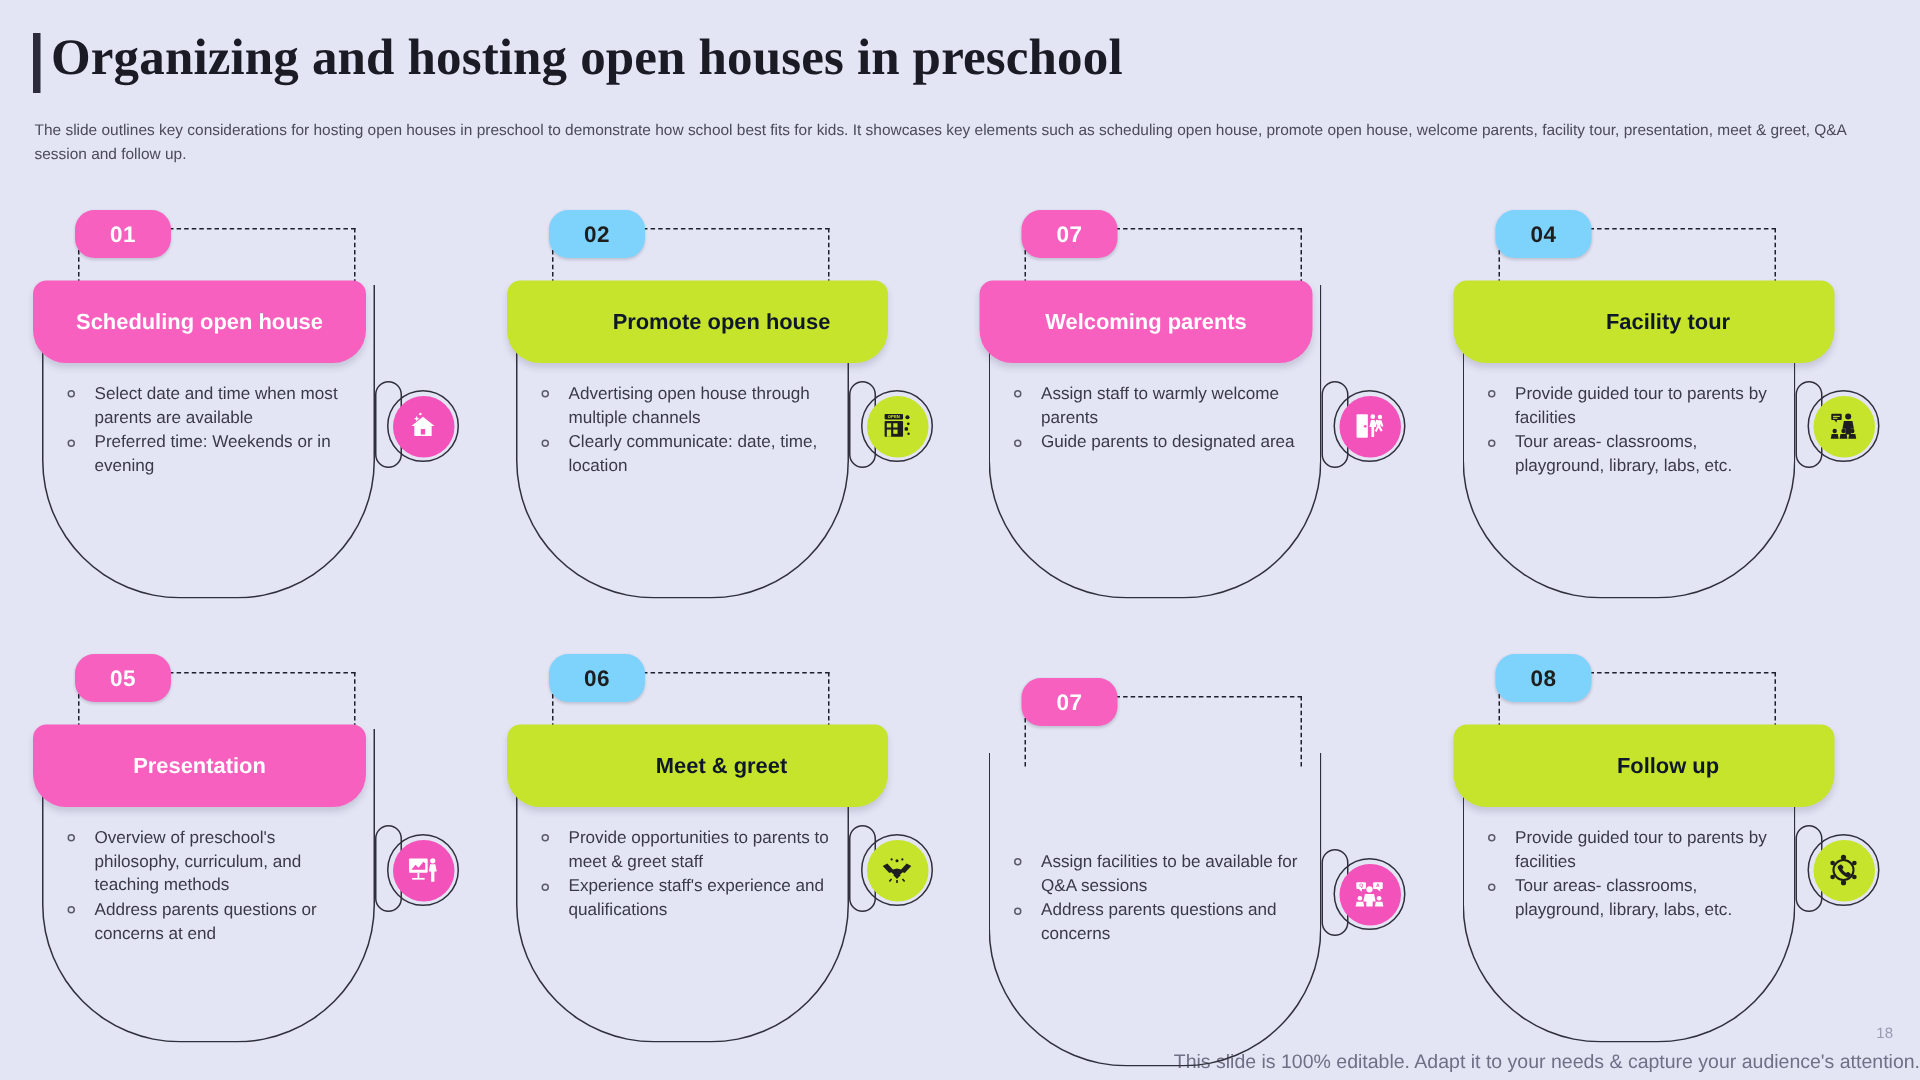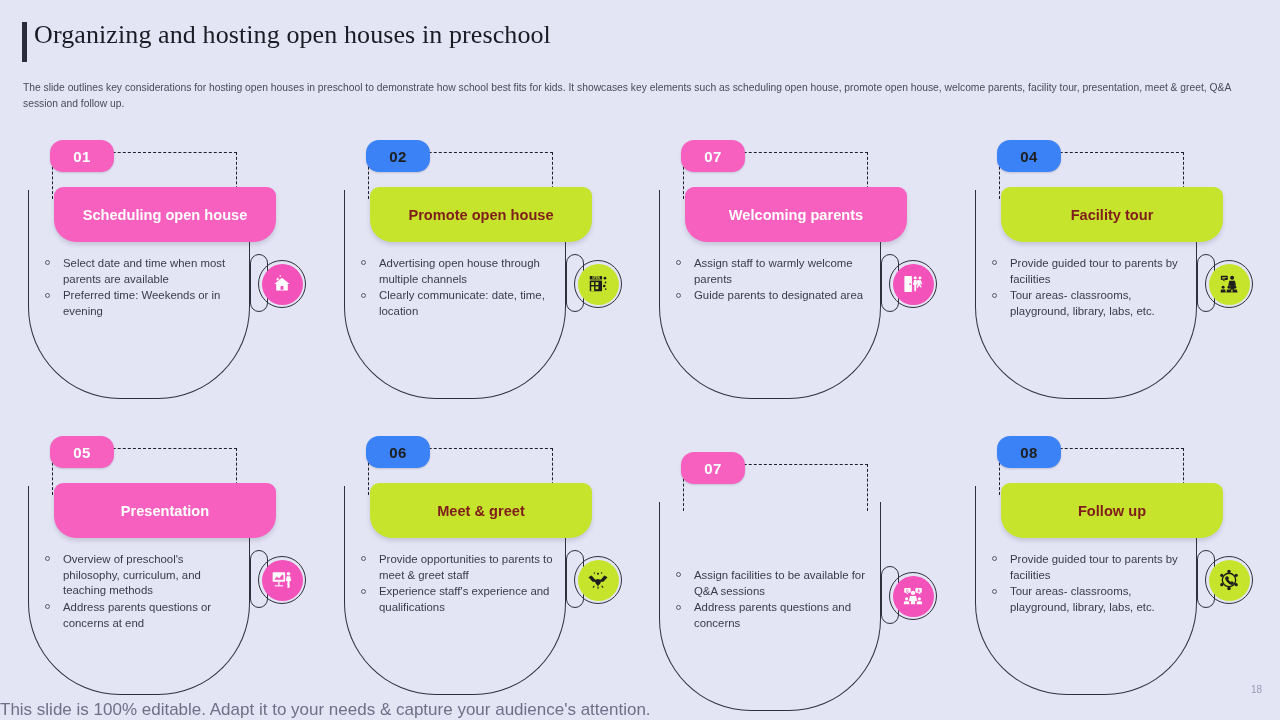--- a/index.html
+++ b/index.html
@@ -13,21 +13,21 @@
   .slide{position:absolute;left:0;top:0;width:1280px;height:720px;}
 
   
   .accent-bar{
     position:absolute;left:22px;top:22px;width:5px;height:40px;
     background:#2b2b3a;
   }
   .page-title{
     position:absolute;left:34px;top:20px;
     font-family:"Liberation Serif", serif;
-    font-weight:normal;font-size:26px;color:#1b1b26;
+    font-weight:bold;font-size:34px;color:#1b1b26;
     letter-spacing:.1px;white-space:nowrap;
   }
   .page-sub{
     position:absolute;left:23px;top:80px;width:1218px;
     font-size:10.3px;line-height:15.5px;color:#4a4a58;
   }
 
   
   .card{position:absolute;width:268px;height:265px;}
   .c1{left:22px;top:140px}
@@ -49,44 +49,44 @@
   
   .num-pill{
     position:absolute;top:0px;left:28px;
     min-width:64px;height:26px;border-radius:13px;
     display:flex;align-items:center;justify-content:center;
     font-size:15px;font-weight:bold;letter-spacing:.4px;
     box-shadow:0 1px 2px rgba(40,40,60,.18);
     z-index:4;padding:16px 8px;box-sizing:border-box;
   }
   .num-pill.pink{background:#f760bf;color:#ffffff;}
-  .num-pill.green{background:#3b82f6;color:#1e1e1e;}
+  .num-pill.green{background:#7dd3fc;color:#1e1e1e;}
 
   
   .pot{
     position:absolute;left:6px;top:50px;width:222px;height:209px;
     border:1.1px solid #30303c;
     border-top:none;
     border-radius:0 0 92px 92px;
     box-sizing:border-box;
     background:transparent;
     z-index:1;
   }
 
   
   .band{
     position:absolute;left:0px;top:47px;width:222px;height:55px;
     border-radius:9px 9px 22px 22px;
     display:flex;align-items:center;justify-content:center;
     font-size:14.6px;font-weight:bold;
     box-shadow:0 3px 4px rgba(60,60,90,.17);
-    z-index:3;text-align:center;margin-left:32px;
+    z-index:3;text-align:center;
   }
   .band.pink{background:#f760bf;color:#ffffff;}
-  .band.green{background:#c5e42b;color:#7f1d1d;}
+  .band.green{background:#c5e42b;color:#0f172a;padding-left:32px;}
 
   
   .blist{
     position:absolute;left:20px;top:116px;width:196px;
     z-index:3;
   }
   .bitem{
     position:relative;padding-left:21px;
     font-size:11.4px;line-height:15.7px;color:#3a3a47;
     margin-bottom:1px;
@@ -116,21 +116,21 @@
     display:flex;align-items:center;justify-content:center;
     z-index:4;
   }
   .icon-circle.pink{background:#f452bb;}
   .icon-circle.green{background:#c5e42b;}
   .icon-circle svg{display:block;}
 
   
   .footer-note{
     position:absolute;left:0;top:700px;width:1280px;
-    text-align:left;font-size:17px;color:#6f6f86;
+    text-align:right;font-size:13px;color:#6f6f86;
   }
   .page-num{
     position:absolute;right:18px;top:684px;
     font-size:10px;color:#9a9ab2;
   }
 </style>
 </head>
 <body>
 
 <div class="slide">

